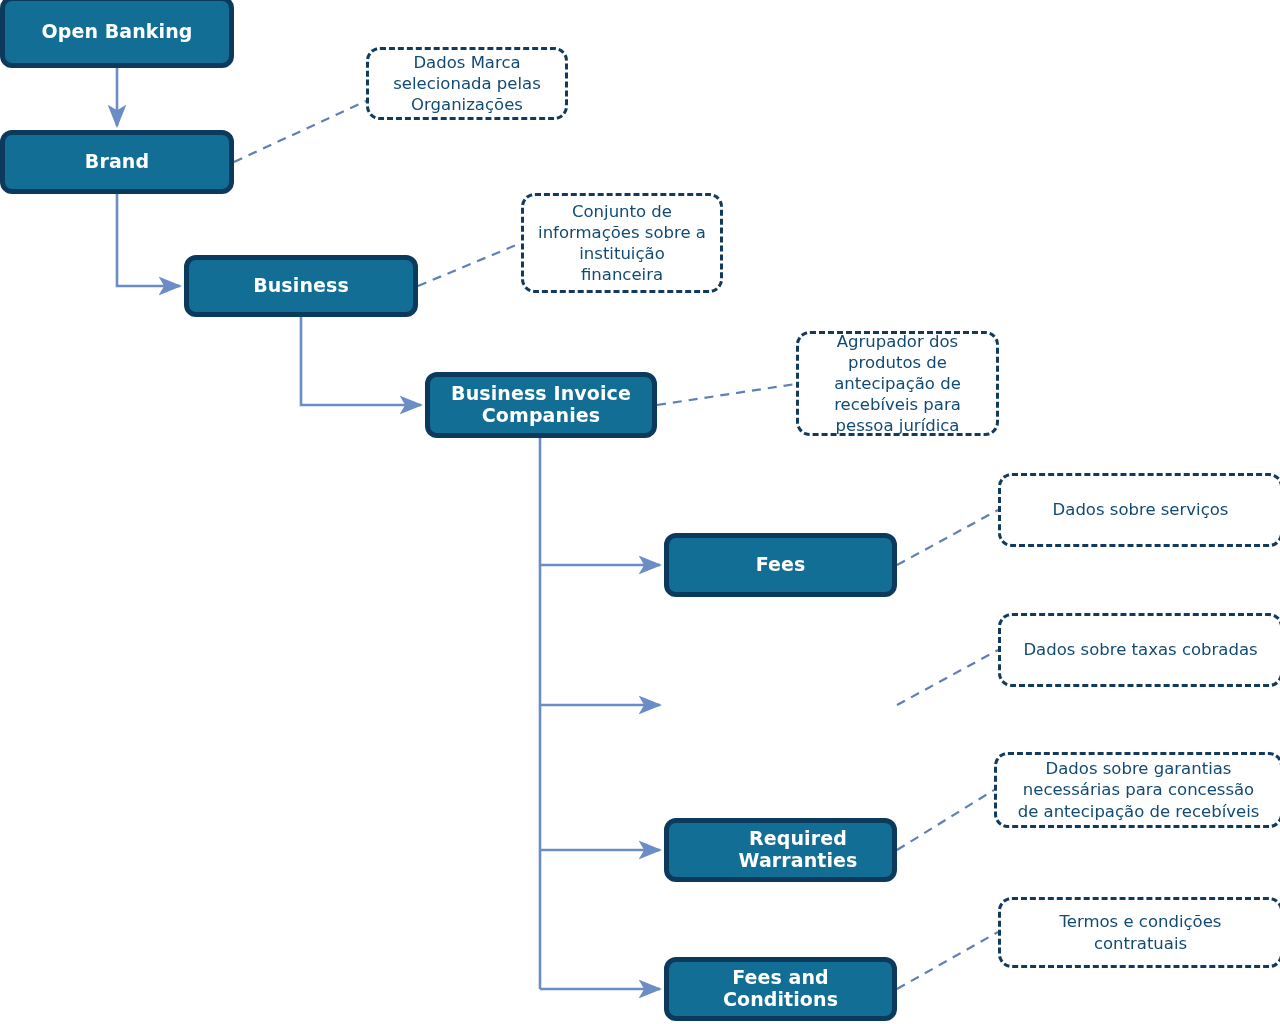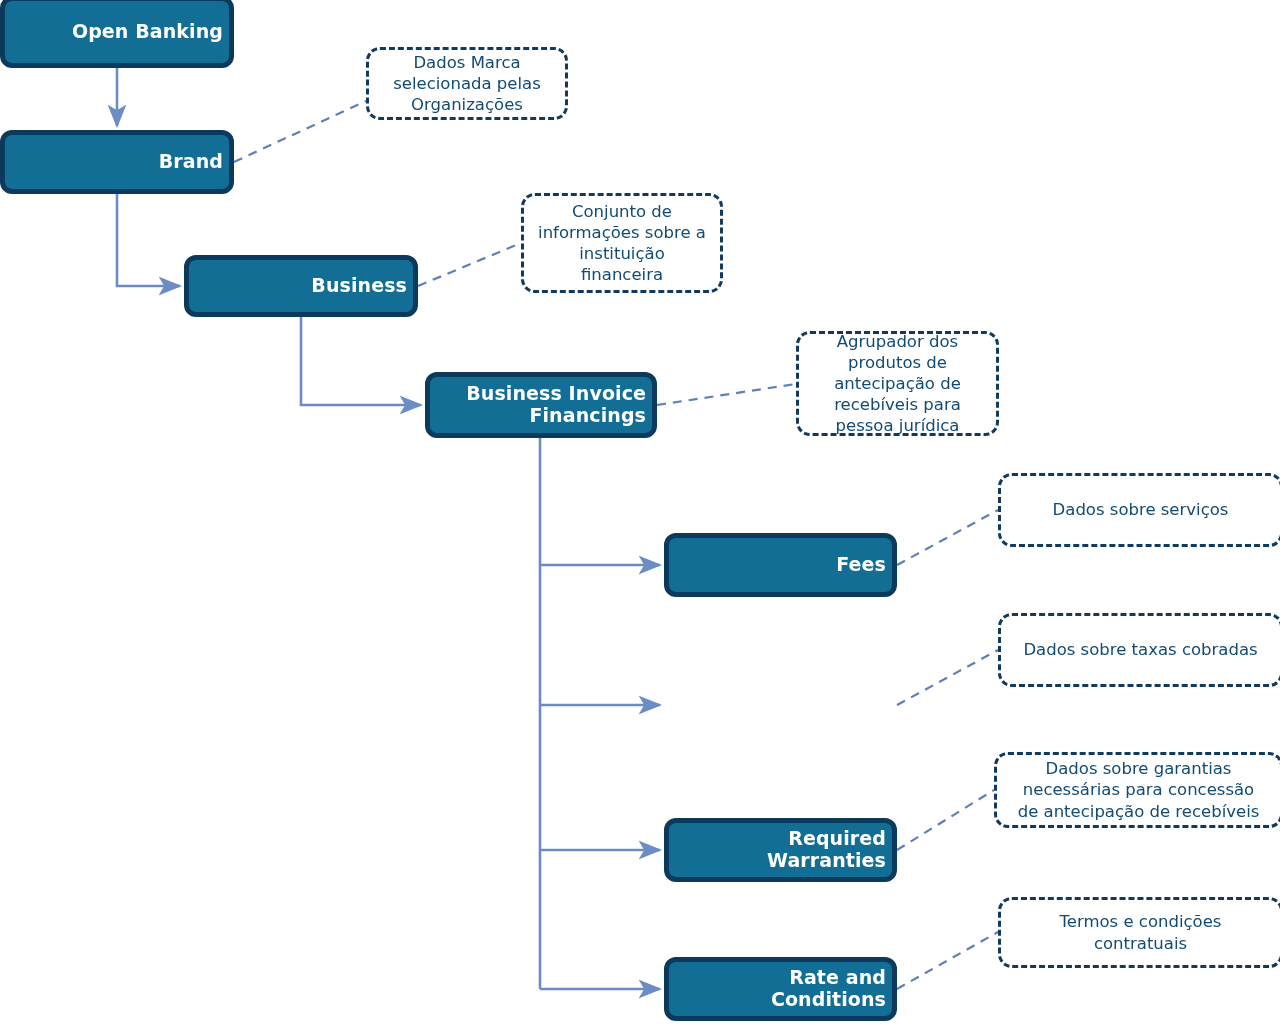--- a/index.html
+++ b/index.html
@@ -46,21 +46,20 @@
     font-weight: 700;
     line-height: 1.15;
     letter-spacing: .1px;
     padding: 2px 6px;
     z-index: 3;
   }
   .node .label {
     display: block;
     width: 100%;
     white-space: pre-line;
-    text-align: right;
   }
 
   
   .note {
     position: absolute;
     box-sizing: border-box;
     background: #ffffff;
     border: 3px dashed #123a5e;
     border-radius: 14px;
     display: flex;
@@ -151,34 +150,34 @@
   <div class="node" style="left:0px; top:130px; width:234px; height:64px;">
     <span class="label">Brand</span>
   </div>
 
   <div class="node" style="left:184px; top:255px; width:234px; height:62px;">
     <span class="label">Business</span>
   </div>
 
   <div class="node" style="left:425px; top:372px; width:232px; height:66px;">
     <span class="label">Business Invoice
-Financings</span>
+Companies</span>
   </div>
 
   <div class="node" style="left:664px; top:533px; width:233px; height:64px;">
     <span class="label">Fees</span>
   </div>
 
 
   <div class="node" style="left:664px; top:818px; width:233px; height:64px;padding-left:41px;">
     <span class="label">Required Warranties</span>
   </div>
 
   <div class="node" style="left:664px; top:957px; width:233px; height:64px;">
-    <span class="label">Rate and Conditions</span>
+    <span class="label">Fees and Conditions</span>
   </div>
 
   <div class="note" style="left:366px; top:47px; width:202px; height:73px;">
     <span class="label">Dados Marca
 selecionada pelas
 Organizações</span>
   </div>
 
   <div class="note" style="left:521px; top:193px; width:202px; height:100px;">
     <span class="label">Conjunto de

